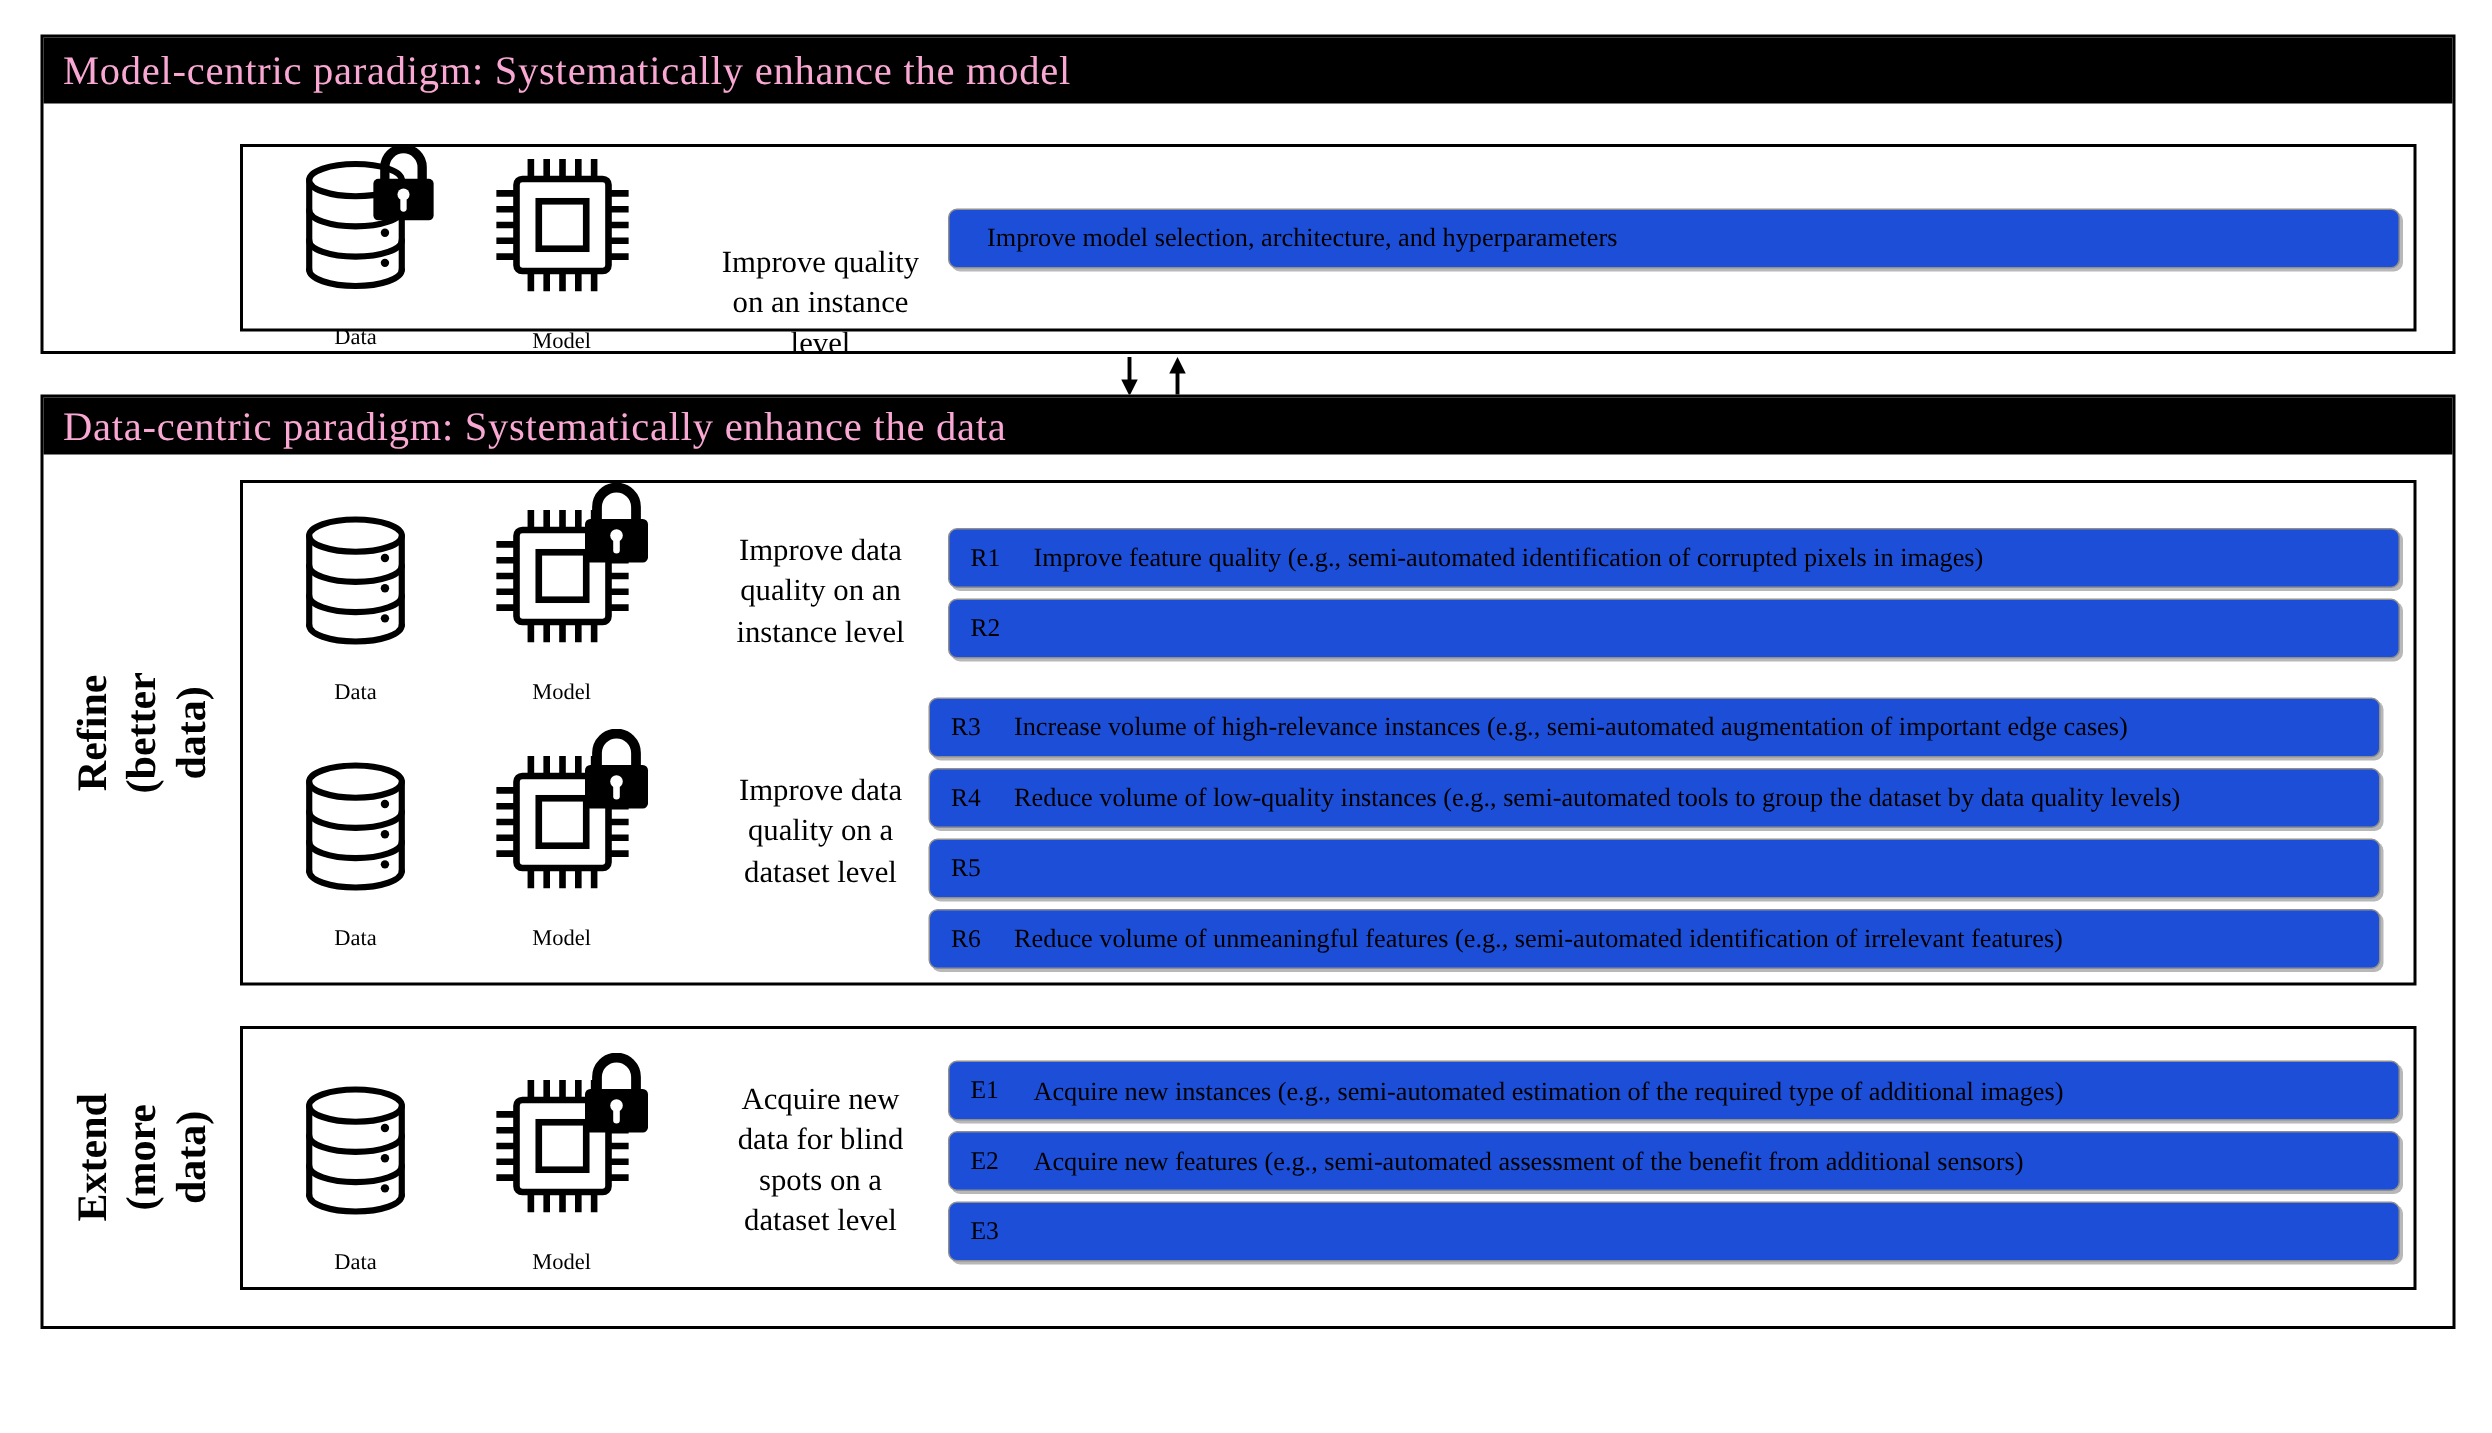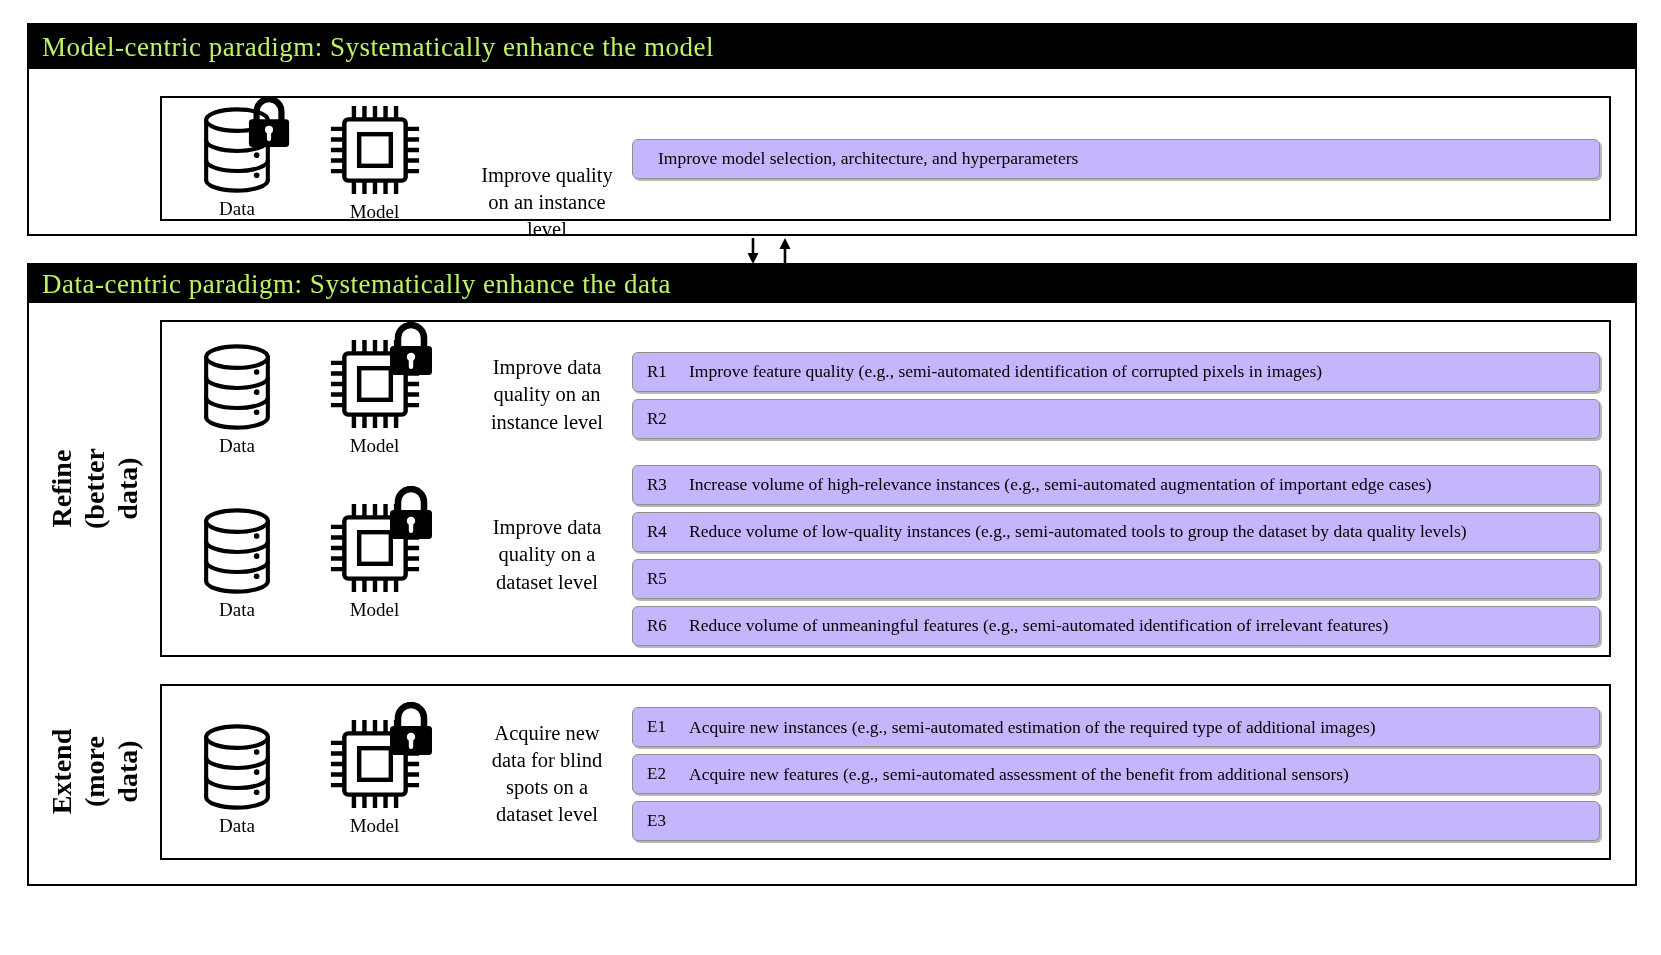--- a/index.html
+++ b/index.html
@@ -3,40 +3,40 @@
 <meta charset="utf-8">
 <style>
   html,body { margin:0; padding:0; }
   body {
     width:1661px; height:955px; position:relative;
     background:#ffffff; font-family:"Liberation Serif", serif; color:#000;
     overflow:hidden;
   }
   .panel { position:absolute; border:2px solid #000; background:#fff; box-sizing:border-box; }
   .panel-header {
-    background:#000; color:#bef264; display:flex; align-items:center;
+    background:#000; color:#f9a8d4; display:flex; align-items:center;
     font-size:27px; padding-left:13px; letter-spacing:0.5px;
   }
   .inner-box { position:absolute; border:2px solid #000; background:#fff; box-sizing:border-box; }
   .figure-row { position:absolute; left:0; width:100%; }
   .icon-block { position:absolute; text-align:center; }
   .icon-wrap { position:relative; display:inline-block; }
   .lock-overlay { position:absolute; }
-  .icon-label { font-size:19px; margin-top:1px; }
+  .icon-label { font-size:15px; margin-top:19px; }
   .row-desc {
     position:absolute; top:0; height:100%;
     display:flex; align-items:center; justify-content:center;
     text-align:center; font-size:20.5px; line-height:1.32; white-space:pre-line;
   }
   .strategies {
     position:absolute; top:0; height:100%;
     display:flex; flex-direction:column; justify-content:center; gap:7px;
   }
   .strategy-box {
-    height:40px; box-sizing:border-box; background:#c4b5fd;
+    height:40px; box-sizing:border-box; background:#1d4ed8;
     border:1.5px solid #8f8f8f; border-radius:6px;
     box-shadow:2px 2px 0 #b8b8b8;
     display:flex; align-items:center; padding-left:14px;
     font-size:17.5px; white-space:nowrap; overflow:hidden;
   }
   .strategy-id { width:42px; flex:none; font-size:17px; }
   .side-label {
     position:absolute; display:flex; align-items:center; justify-content:center;
   }
   .side-label .rot {
@@ -204,21 +204,21 @@
               <use href="#sym-lock"></use>
             </svg>
         </div>
         <div class="icon-label">Model</div>
       </div>
       <div class="row-desc" style="left:280px; width:210px;">
         <div>Improve data
 quality on a
 dataset level</div>
       </div>
-      <div class="strategies" style="left:470px; width:968px;">
+      <div class="strategies" style="left:457px; width:968px;">
         <div class="strategy-box">
           <span class="strategy-id">R3</span>
           <span class="strategy-text">Increase volume of high-relevance instances (e.g., semi-automated augmentation of important edge cases)</span>
         </div>
         <div class="strategy-box">
           <span class="strategy-id">R4</span>
           <span class="strategy-text">Reduce volume of low-quality instances (e.g., semi-automated tools to group the dataset by data quality levels)</span>
         </div>
         <div class="strategy-box">
           <span class="strategy-id">R5</span>

